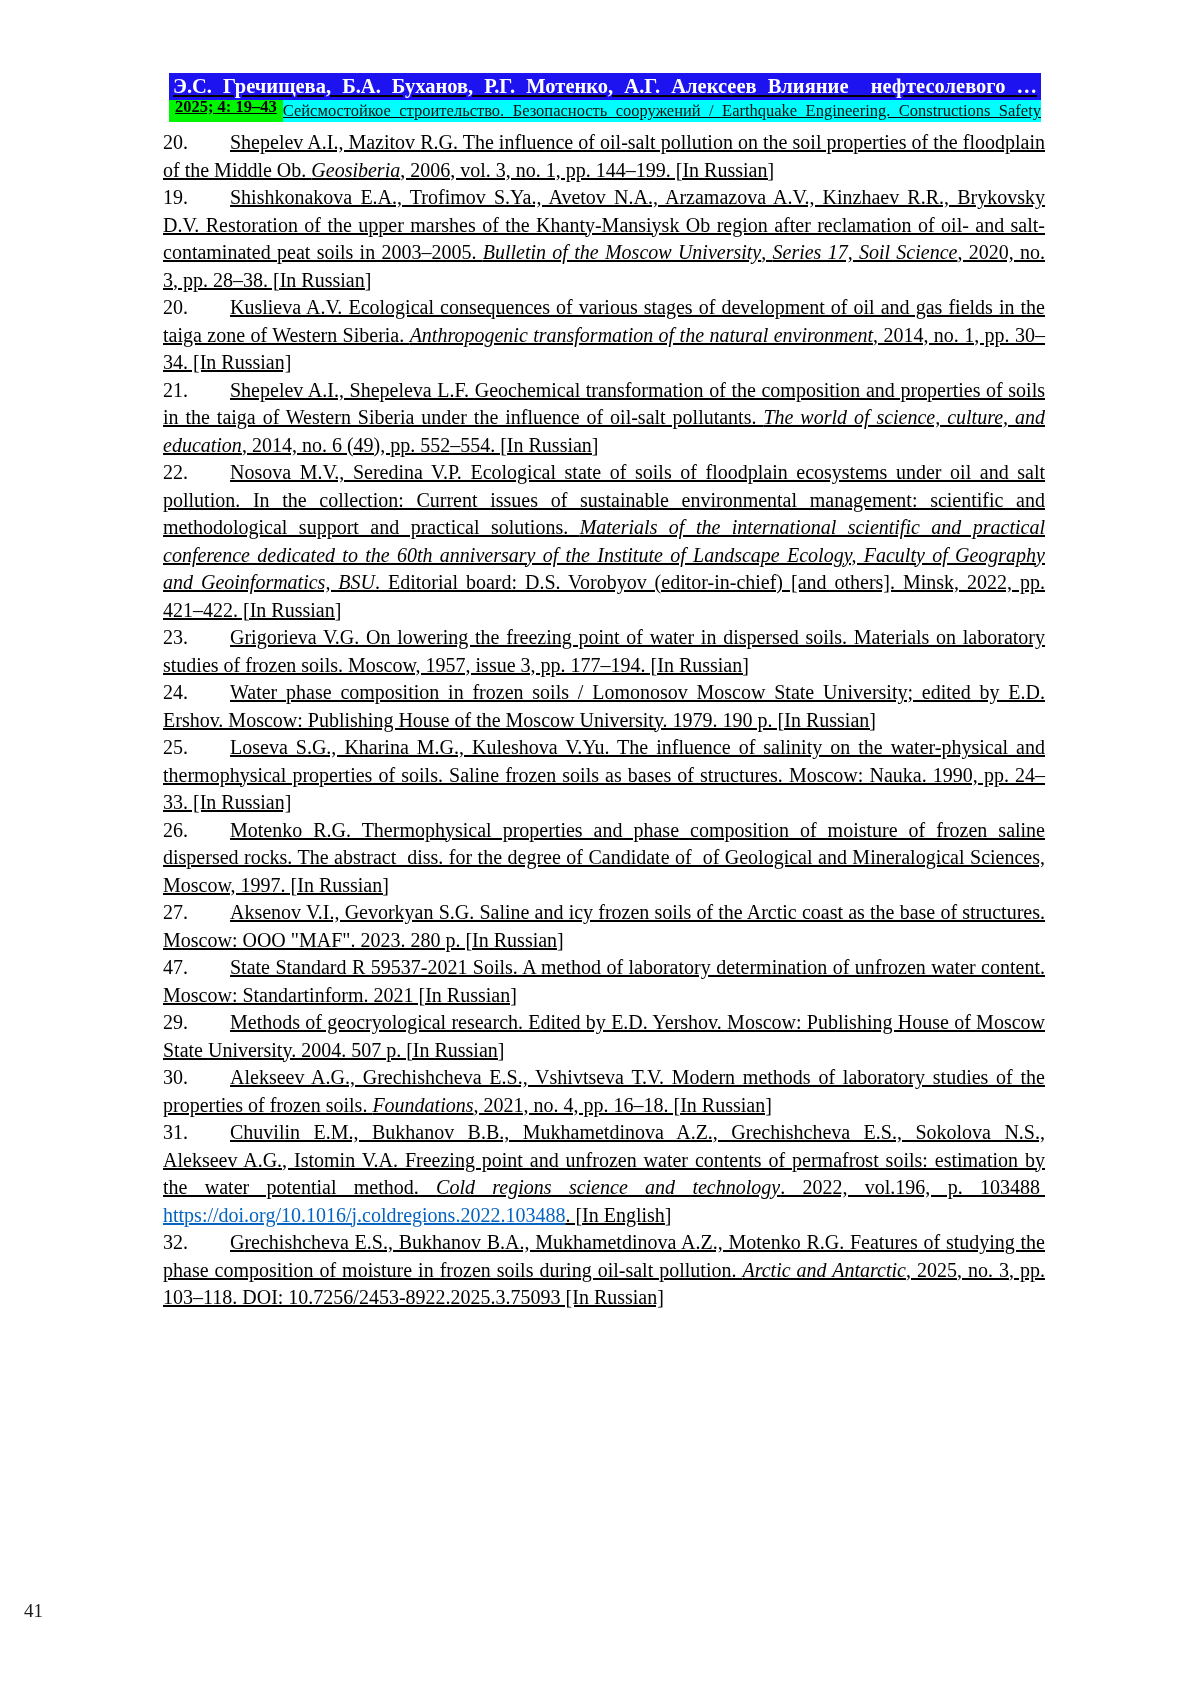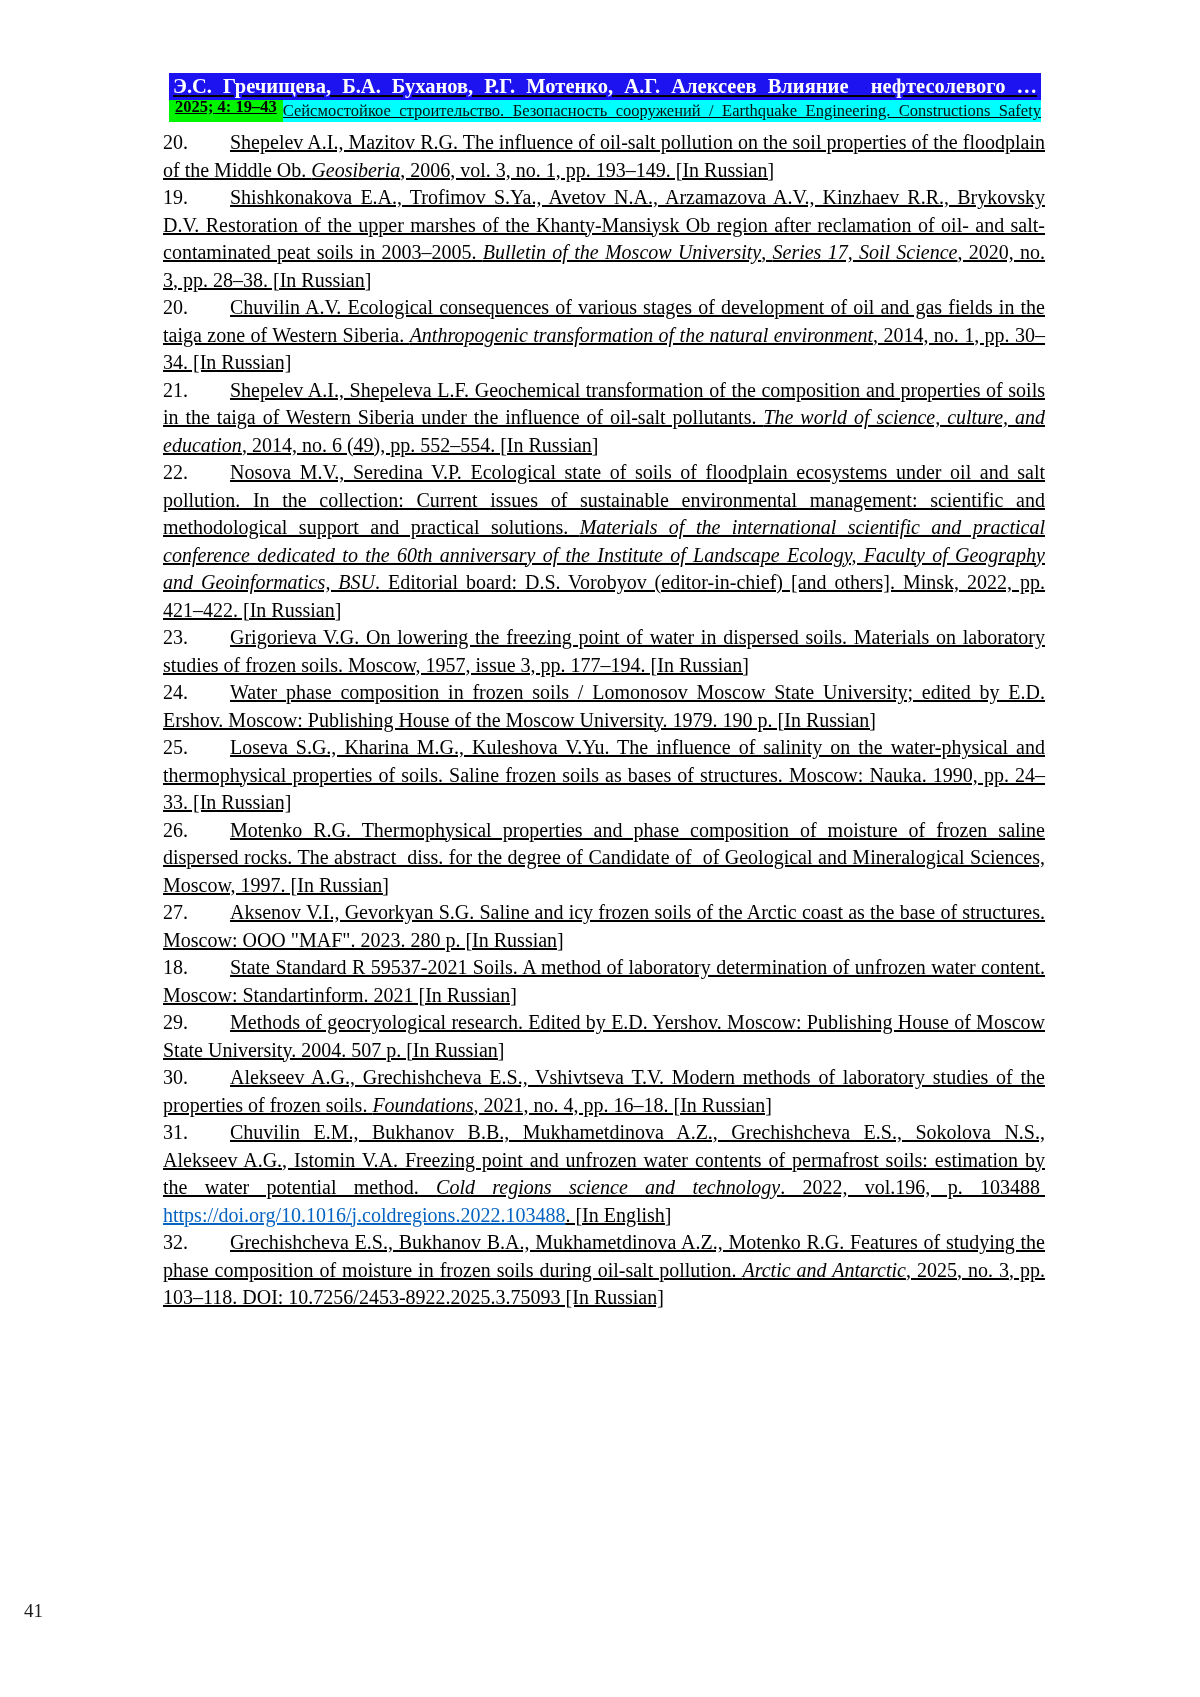--- a/index.html
+++ b/index.html
@@ -104,31 +104,31 @@
 <div class="page">
   <div class="header">
     <div class="title-bar">Э.С. Гречищева, Б.А. Буханов, Р.Г. Мотенко, А.Г. Алексеев Влияние&nbsp; нефтесолевого …</div>
     <div class="strip">
       <span class="issue-badge">2025; 4: 19–43</span>
       <span class="journal">Сейсмостойкое строительство. Безопасность сооружений / Earthquake Engineering. Constructions Safety</span>
     </div>
   </div>
 
   <div class="refs">
-      <p class="ref"><span class="refnum">20.</span><span class="seg">Shepelev A.I., Mazitov R.G. The influence of oil-salt pollution on the soil properties of the floodplain of the Middle Ob. </span><span class="seg-i">Geosiberia</span><span class="seg">, 2006, vol. 3, no. 1, pp. 193–149. [In Russian]</span></p>
+      <p class="ref"><span class="refnum">20.</span><span class="seg">Shepelev A.I., Mazitov R.G. The influence of oil-salt pollution on the soil properties of the floodplain of the Middle Ob. </span><span class="seg-i">Geosiberia</span><span class="seg">, 2006, vol. 3, no. 1, pp. 144–199. [In Russian]</span></p>
       <p class="ref"><span class="refnum">19.</span><span class="seg">Shishkonakova E.A., Trofimov S.Ya., Avetov N.A., Arzamazova A.V., Kinzhaev R.R., Brykovsky D.V. Restoration of the upper marshes of the Khanty-Mansiysk Ob region after reclamation of oil- and salt-contaminated peat soils in 2003–2005. </span><span class="seg-i">Bulletin of the Moscow University</span><span class="seg">, </span><span class="seg-i">Series 17, Soil Science</span><span class="seg">, 2020, no. 3, pp. 28–38. [In Russian]</span></p>
-      <p class="ref"><span class="refnum">20.</span><span class="seg">Chuvilin A.V. Ecological consequences of various stages of development of oil and gas fields in the taiga zone of Western Siberia. </span><span class="seg-i">Anthropogenic transformation of the natural environment</span><span class="seg">, 2014, no. 1, pp. 30–34. [In Russian]</span></p>
+      <p class="ref"><span class="refnum">20.</span><span class="seg">Kuslieva A.V. Ecological consequences of various stages of development of oil and gas fields in the taiga zone of Western Siberia. </span><span class="seg-i">Anthropogenic transformation of the natural environment</span><span class="seg">, 2014, no. 1, pp. 30–34. [In Russian]</span></p>
       <p class="ref"><span class="refnum">21.</span><span class="seg">Shepelev A.I., Shepeleva L.F. Geochemical transformation of the composition and properties of soils in the taiga of Western Siberia under the influence of oil-salt pollutants. </span><span class="seg-i">The world of science, culture, and education</span><span class="seg">, 2014, no. 6 (49), pp. 552–554. [In Russian]</span></p>
       <p class="ref"><span class="refnum">22.</span><span class="seg">Nosova M.V., Seredina V.P. Ecological state of soils of floodplain ecosystems under oil and salt pollution. In the collection: Current issues of sustainable environmental management: scientific and methodological support and practical solutions. </span><span class="seg-i">Materials of the international scientific and practical conference dedicated to the 60th anniversary of the Institute of Landscape Ecology, Faculty of Geography and Geoinformatics, BSU</span><span class="seg">. Editorial board: D.S. Vorobyov (editor-in-chief) [and others]. Minsk, 2022, pp. 421–422. [In Russian]</span></p>
       <p class="ref"><span class="refnum">23.</span><span class="seg">Grigorieva V.G. On lowering the freezing point of water in dispersed soils. Materials on laboratory studies of frozen soils. Moscow, 1957, issue 3, pp. 177–194. [In Russian]</span></p>
       <p class="ref"><span class="refnum">24.</span><span class="seg">Water phase composition in frozen soils / Lomonosov Moscow State University; edited by E.D. Ershov. Moscow: Publishing House of the Moscow University. 1979. 190 p. [In Russian]</span></p>
       <p class="ref"><span class="refnum">25.</span><span class="seg">Loseva S.G., Kharina M.G., Kuleshova V.Yu. The influence of salinity on the water-physical and thermophysical properties of soils. Saline frozen soils as bases of structures. Moscow: Nauka. 1990, pp. 24–33. [In Russian]</span></p>
       <p class="ref"><span class="refnum">26.</span><span class="seg">Motenko R.G. Thermophysical properties and phase composition of moisture of frozen saline dispersed rocks. The abstract&nbsp; diss. for the degree of Candidate of&nbsp; of Geological and Mineralogical Sciences, Moscow, 1997. [In Russian]</span></p>
       <p class="ref"><span class="refnum">27.</span><span class="seg">Aksenov V.I., Gevorkyan S.G. Saline and icy frozen soils of the Arctic coast as the base of structures. Moscow: OOO "MAF". 2023. 280 p. [In Russian]</span></p>
-      <p class="ref"><span class="refnum">18.</span><span class="seg">State Standard R 59537-2021 Soils. A method of laboratory determination of unfrozen water content. Moscow: Standartinform. 2021 [In Russian]</span></p>
+      <p class="ref"><span class="refnum">47.</span><span class="seg">State Standard R 59537-2021 Soils. A method of laboratory determination of unfrozen water content. Moscow: Standartinform. 2021 [In Russian]</span></p>
       <p class="ref"><span class="refnum">29.</span><span class="seg">Methods of geocryological research. Edited by E.D. Yershov. Moscow: Publishing House of Moscow State University. 2004. 507 p. [In Russian]</span></p>
       <p class="ref"><span class="refnum">30.</span><span class="seg">Alekseev A.G., Grechishcheva E.S., Vshivtseva T.V. Modern methods of laboratory studies of the properties of frozen soils. </span><span class="seg-i">Foundations</span><span class="seg">, 2021, no. 4, pp. 16–18. [In Russian]</span></p>
       <p class="ref"><span class="refnum">31.</span><span class="seg">Chuvilin E.M., Bukhanov B.B., Mukhametdinova A.Z., Grechishcheva E.S., Sokolova N.S., Alekseev A.G., Istomin V.A. Freezing point and unfrozen water contents of permafrost soils: estimation by the water potential method. </span><span class="seg-i">Cold regions science and technology</span><span class="seg">. 2022, vol.196, p. 103488&nbsp; </span><a href="#" class="seg-a">https://doi.org/10.1016/j.coldregions.2022.103488</a><span class="seg">. [In English]</span></p>
       <p class="ref"><span class="refnum">32.</span><span class="seg-u">G</span><span class="seg">rechishcheva E.S., Bukhanov B.A., Mukhametdinova A.Z., Motenko R.G. Features of studying the phase composition of moisture in frozen soils during oil-salt pollution. </span><span class="seg-i">Arctic and Antarctic</span><span class="seg">, 2025, no. 3, pp. 103–118. DOI: 10.7256/2453-8922.2025.3.75093 [In Russian]</span></p>
     </div>
 </div>
 
 <div class="footer">41</div>
 
 </body></html>

